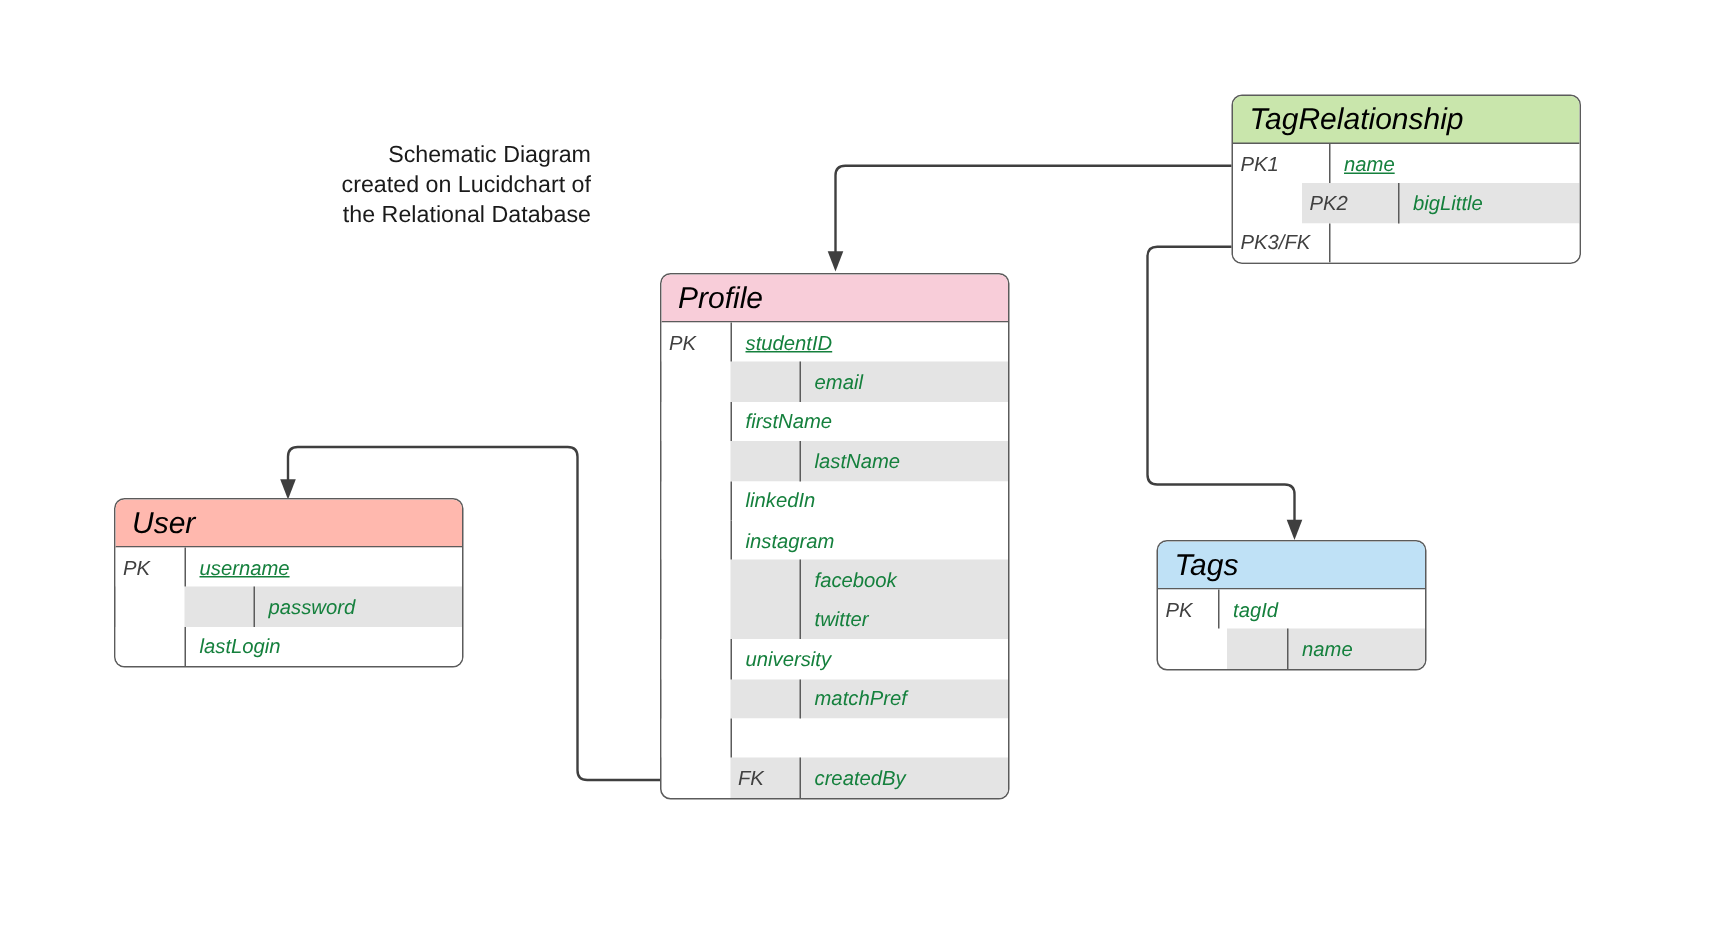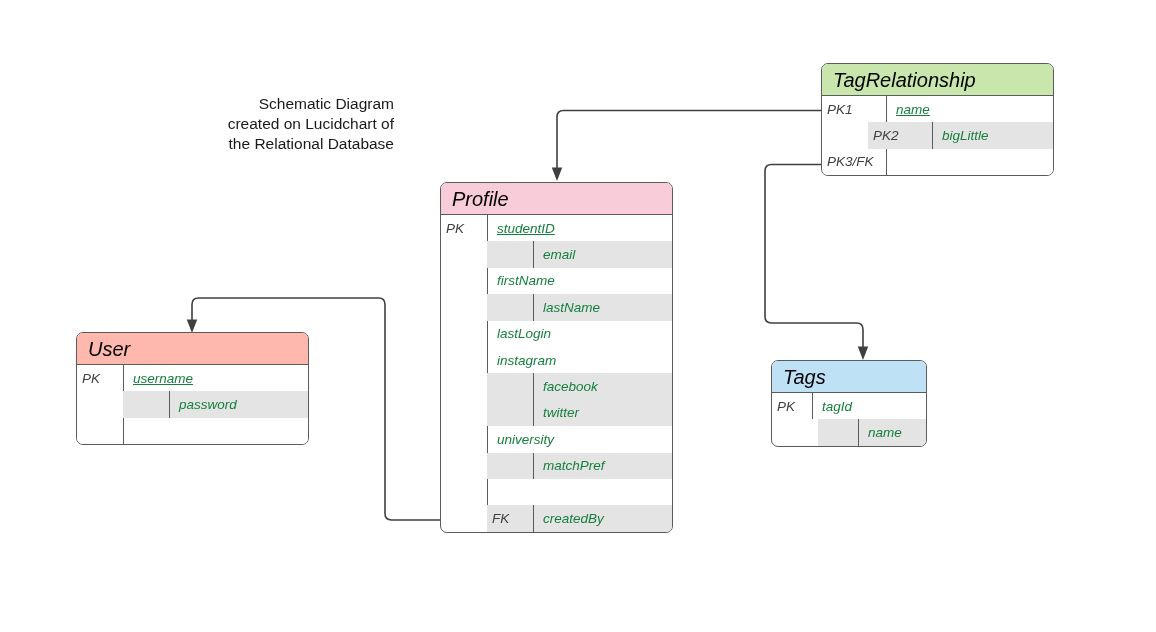--- a/index.html
+++ b/index.html
@@ -146,20 +146,21 @@
       <div class="erow">
         <div class="key">PK</div>
         <div class="attr pkname">username</div>
       </div>
       <div class="erow alt">
         <div class="key"></div>
         <div class="attr">password</div>
       </div>
       <div class="erow">
         <div class="key"></div>
+        <div class="attr">lastLogin</div>
       </div>
     </div>
   </div>
 
   <div class="entity kw-48" style="left:440px; top:182px; width:233px;">
     <div class="entity-title hdr-pink">Profile</div>
     <div class="entity-rows">
       <div class="erow">
         <div class="key">PK</div>
         <div class="attr pkname">studentID</div>
@@ -171,21 +172,21 @@
       <div class="erow">
         <div class="key"></div>
         <div class="attr">firstName</div>
       </div>
       <div class="erow alt">
         <div class="key"></div>
         <div class="attr">lastName</div>
       </div>
       <div class="erow">
         <div class="key"></div>
-        <div class="attr">lastLogin</div>
+        <div class="attr">linkedIn</div>
       </div>
       <div class="erow">
         <div class="key"></div>
         <div class="attr">instagram</div>
       </div>
       <div class="erow alt">
         <div class="key"></div>
         <div class="attr">facebook</div>
       </div>
       <div class="erow alt">
@@ -220,21 +221,21 @@
       <div class="erow alt">
         <div class="key">PK2</div>
         <div class="attr">bigLittle</div>
       </div>
       <div class="erow">
         <div class="key">PK3/FK</div>
       </div>
     </div>
   </div>
 
-  <div class="entity kw-42" style="left:771px; top:360px; width:156px;">
+  <div class="entity kw-42" style="left:771px; top:360px; width:180px;">
     <div class="entity-title hdr-blue">Tags</div>
     <div class="entity-rows">
       <div class="erow">
         <div class="key">PK</div>
         <div class="attr">tagId</div>
       </div>
       <div class="erow alt">
         <div class="key"></div>
         <div class="attr">name</div>
       </div>

